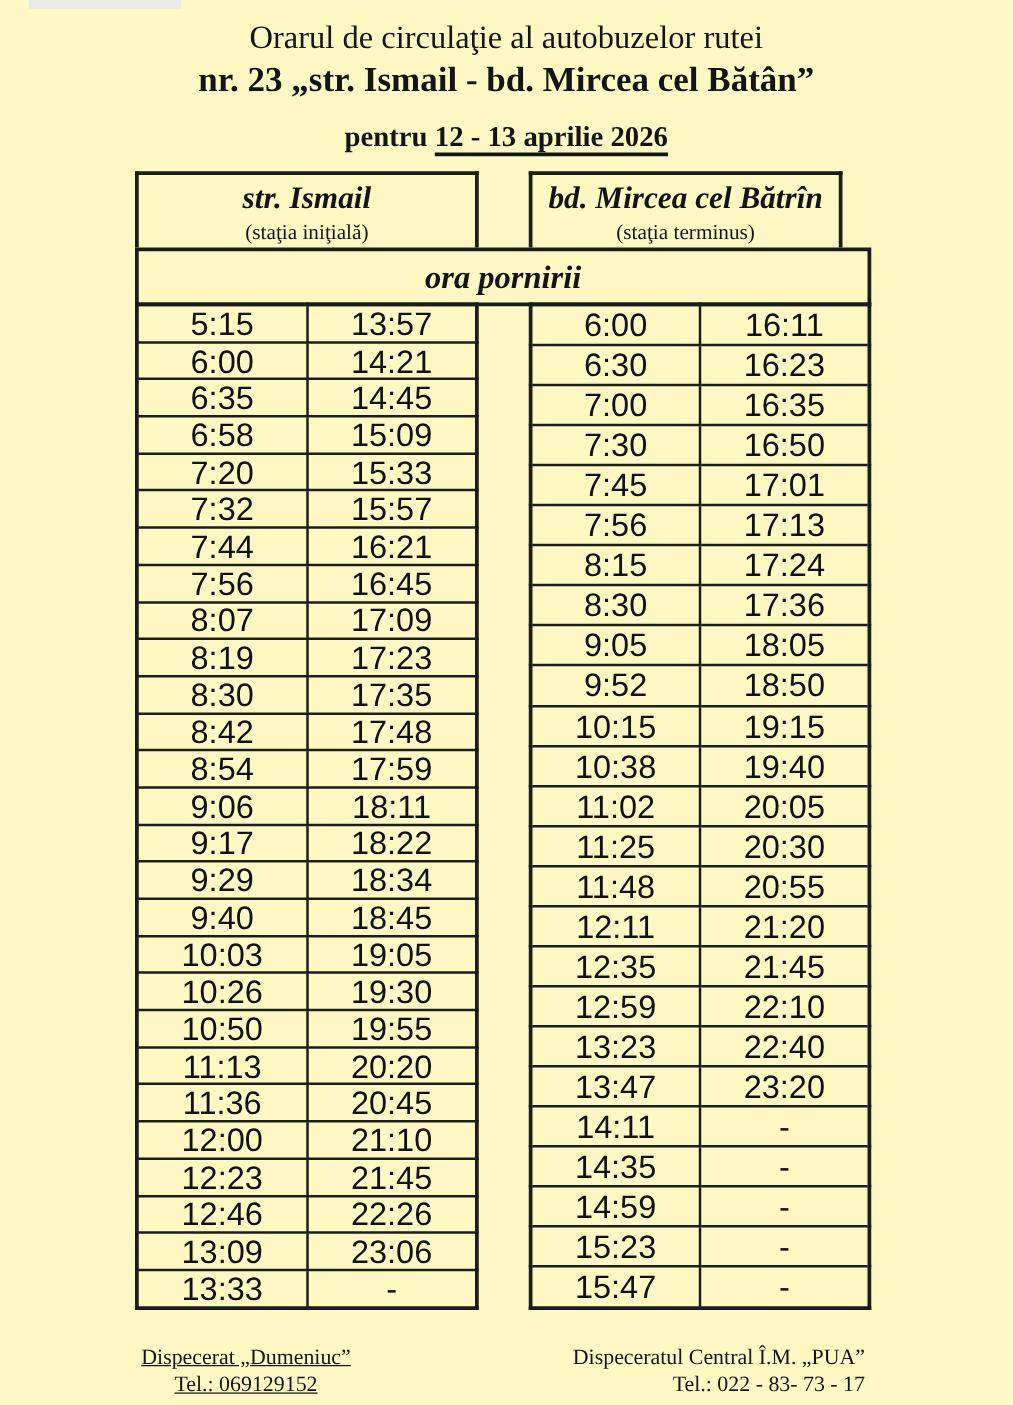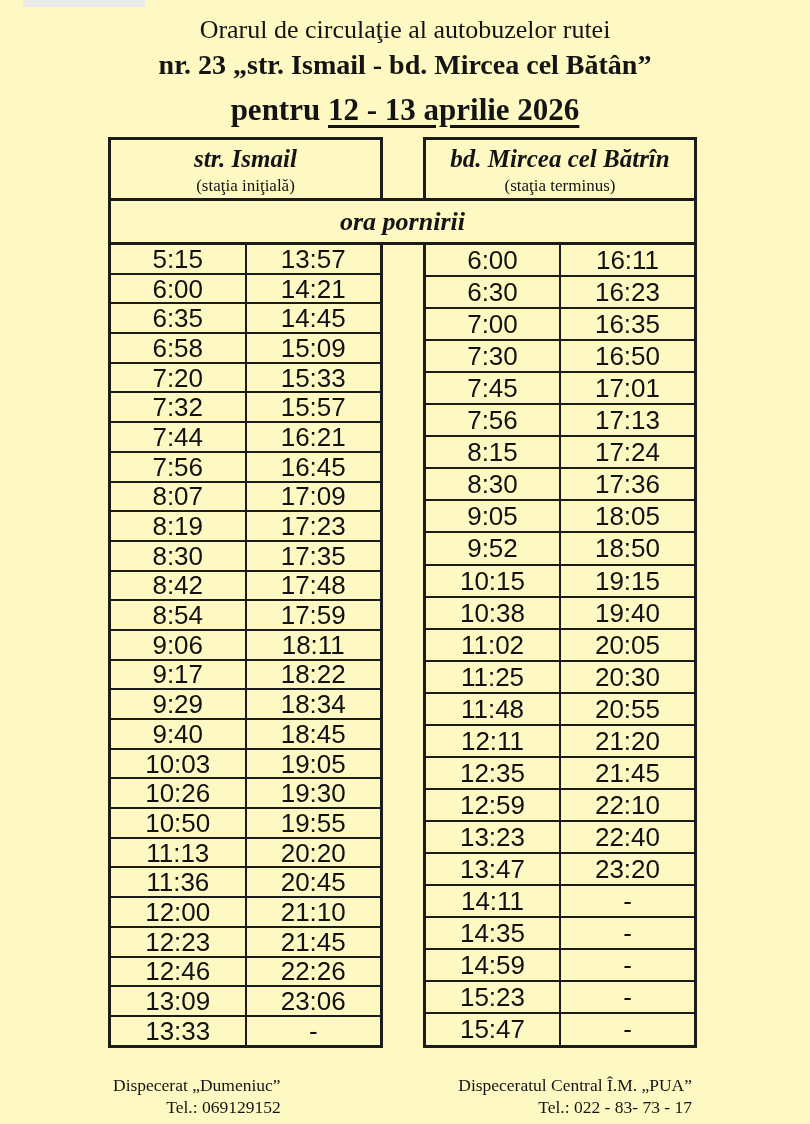--- a/index.html
+++ b/index.html
@@ -11,38 +11,38 @@
     font-family:"Liberation Serif", serif;
     overflow:hidden;
   }
   .scan-bar{
     position:absolute;left:23px;top:0;width:122px;height:7px;
     background:#e9e9e9;
   }
   .titles{position:absolute;left:0;top:0;width:100%;text-align:center;}
   .title-main{margin-top:15px;font-size:26px;line-height:30px;}
   .title-route{margin-top:4px;font-size:28px;line-height:32px;font-weight:bold;}
-  .title-date{margin-top:13px;font-size:31px;line-height:31px;font-weight:bold;}
+  .title-date{margin-top:13px;font-size:23px;line-height:31px;font-weight:bold;}
   .title-date .underlined{
     text-decoration:underline;
     text-decoration-thickness:2.5px;
     text-underline-offset:5px;
   }
 
   .tablewrap{position:absolute;left:108px;top:137px;width:589px;}
   .stations-row{display:flex;height:61px;}
   .station-box{
     box-sizing:border-box;
     border:3px solid #1c1c1c;border-bottom:none;
     display:flex;flex-direction:column;align-items:center;justify-content:center;
     padding-top:3px;
   }
   .station-box.left{width:275px;}
   .station-gap{width:40px;}
-  .station-box.right{width:274px;}
+  .station-box.right{width:251px;}
   .station-name{font-size:25px;font-weight:bold;font-style:italic;line-height:1.15;}
   .station-sub{font-size:17px;line-height:1.2;margin-top:2px;}
 
   .ora-row{
     box-sizing:border-box;
     border:3px solid #1c1c1c;
     height:47px;
     display:flex;align-items:center;justify-content:center;
     font-size:26px;font-weight:bold;font-style:italic;
   }
@@ -63,21 +63,21 @@
     text-align:center;
     vertical-align:middle;
     font-family:"Liberation Sans", sans-serif;
     font-size:26px;
     line-height:1;
     color:#111;
   }
 
   .footer-left{
     position:absolute;left:113px;top:1074px;
-    font-size:17.5px;line-height:22px;text-align:right;
+    font-size:17.5px;line-height:22px;text-align:center;text-decoration:underline;
   }
   .footer-right{
     position:absolute;right:118px;top:1074px;
     font-size:17.5px;line-height:22px;text-align:right;
   }
 </style>
 </head>
 <body>
 
 <div class="page">

